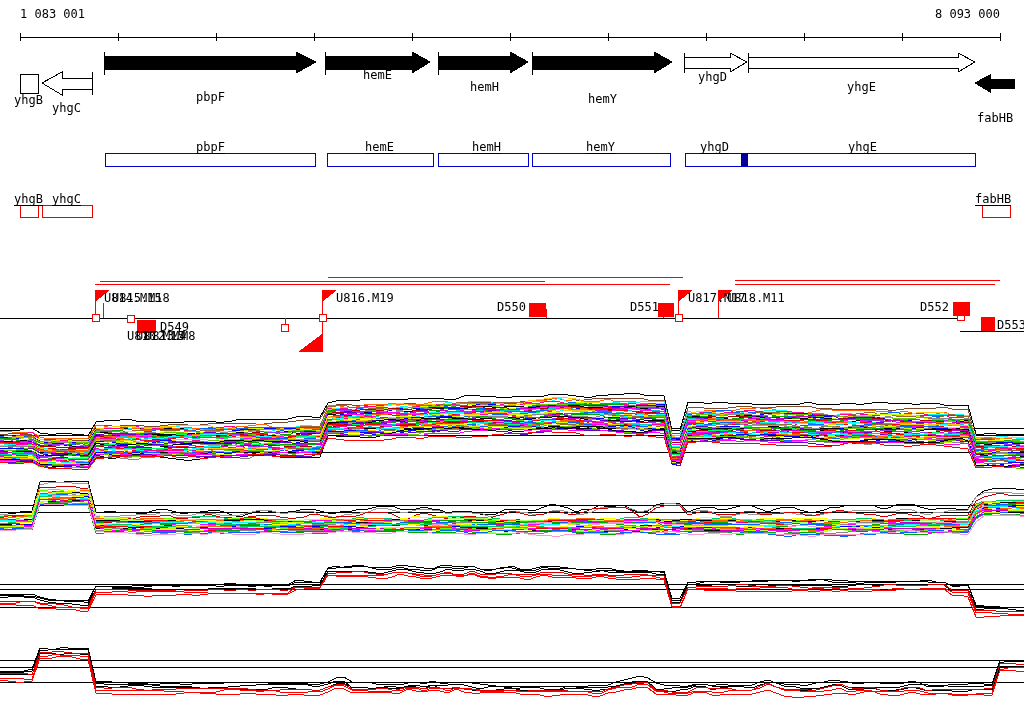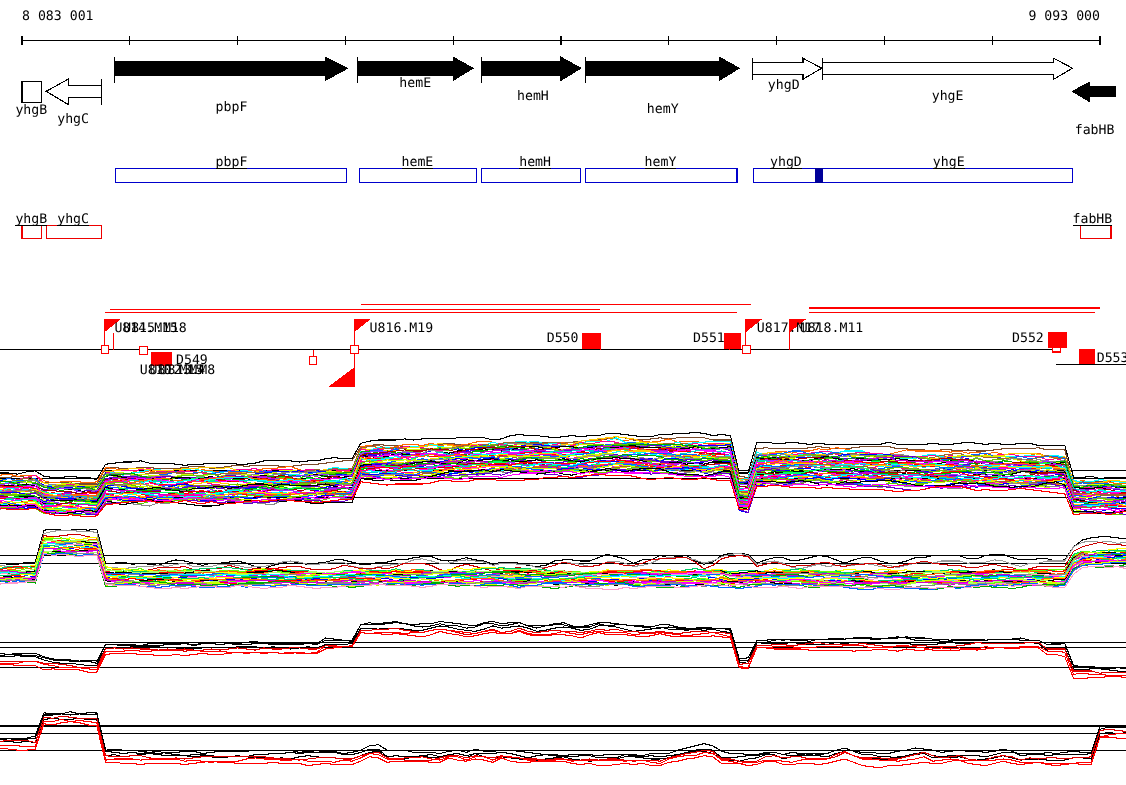--- a/index.html
+++ b/index.html
@@ -7,22 +7,22 @@
   .stage{position:relative;width:1024px;height:714px;background:#fff;overflow:hidden;
          font-family:"DejaVu Sans Mono",monospace;}
   #scene{position:absolute;left:0;top:0;}
   .coord{position:absolute;font:12px "DejaVu Sans Mono",monospace;color:#000;white-space:pre;}
   .coord.right{right:24px;}
 </style>
 </head>
 <body>
 
 <div class="stage">
-  <span class="coord" style="left:20px;top:7px">8 083 001</span>
-  <span class="coord right" style="top:7px">9 093 000</span>
+  <span class="coord" style="left:20px;top:7px">1 083 001</span>
+  <span class="coord right" style="top:7px">8 093 000</span>
   <svg id="scene" width="1024" height="714" shape-rendering="crispEdges">
       <g>
         <line x1="20" y1="37" x2="1000" y2="37" stroke="#000" stroke-width="1"></line>
         <line x1="20" y1="33" x2="20" y2="41" stroke="#000" stroke-width="1"></line>
         <line x1="118" y1="33" x2="118" y2="41" stroke="#000" stroke-width="1"></line>
         <line x1="216" y1="33" x2="216" y2="41" stroke="#000" stroke-width="1"></line>
         <line x1="314" y1="33" x2="314" y2="41" stroke="#000" stroke-width="1"></line>
         <line x1="412" y1="33" x2="412" y2="41" stroke="#000" stroke-width="1"></line>
         <line x1="510" y1="33" x2="510" y2="41" stroke="#000" stroke-width="1"></line>
         <line x1="608" y1="33" x2="608" y2="41" stroke="#000" stroke-width="1"></line>

